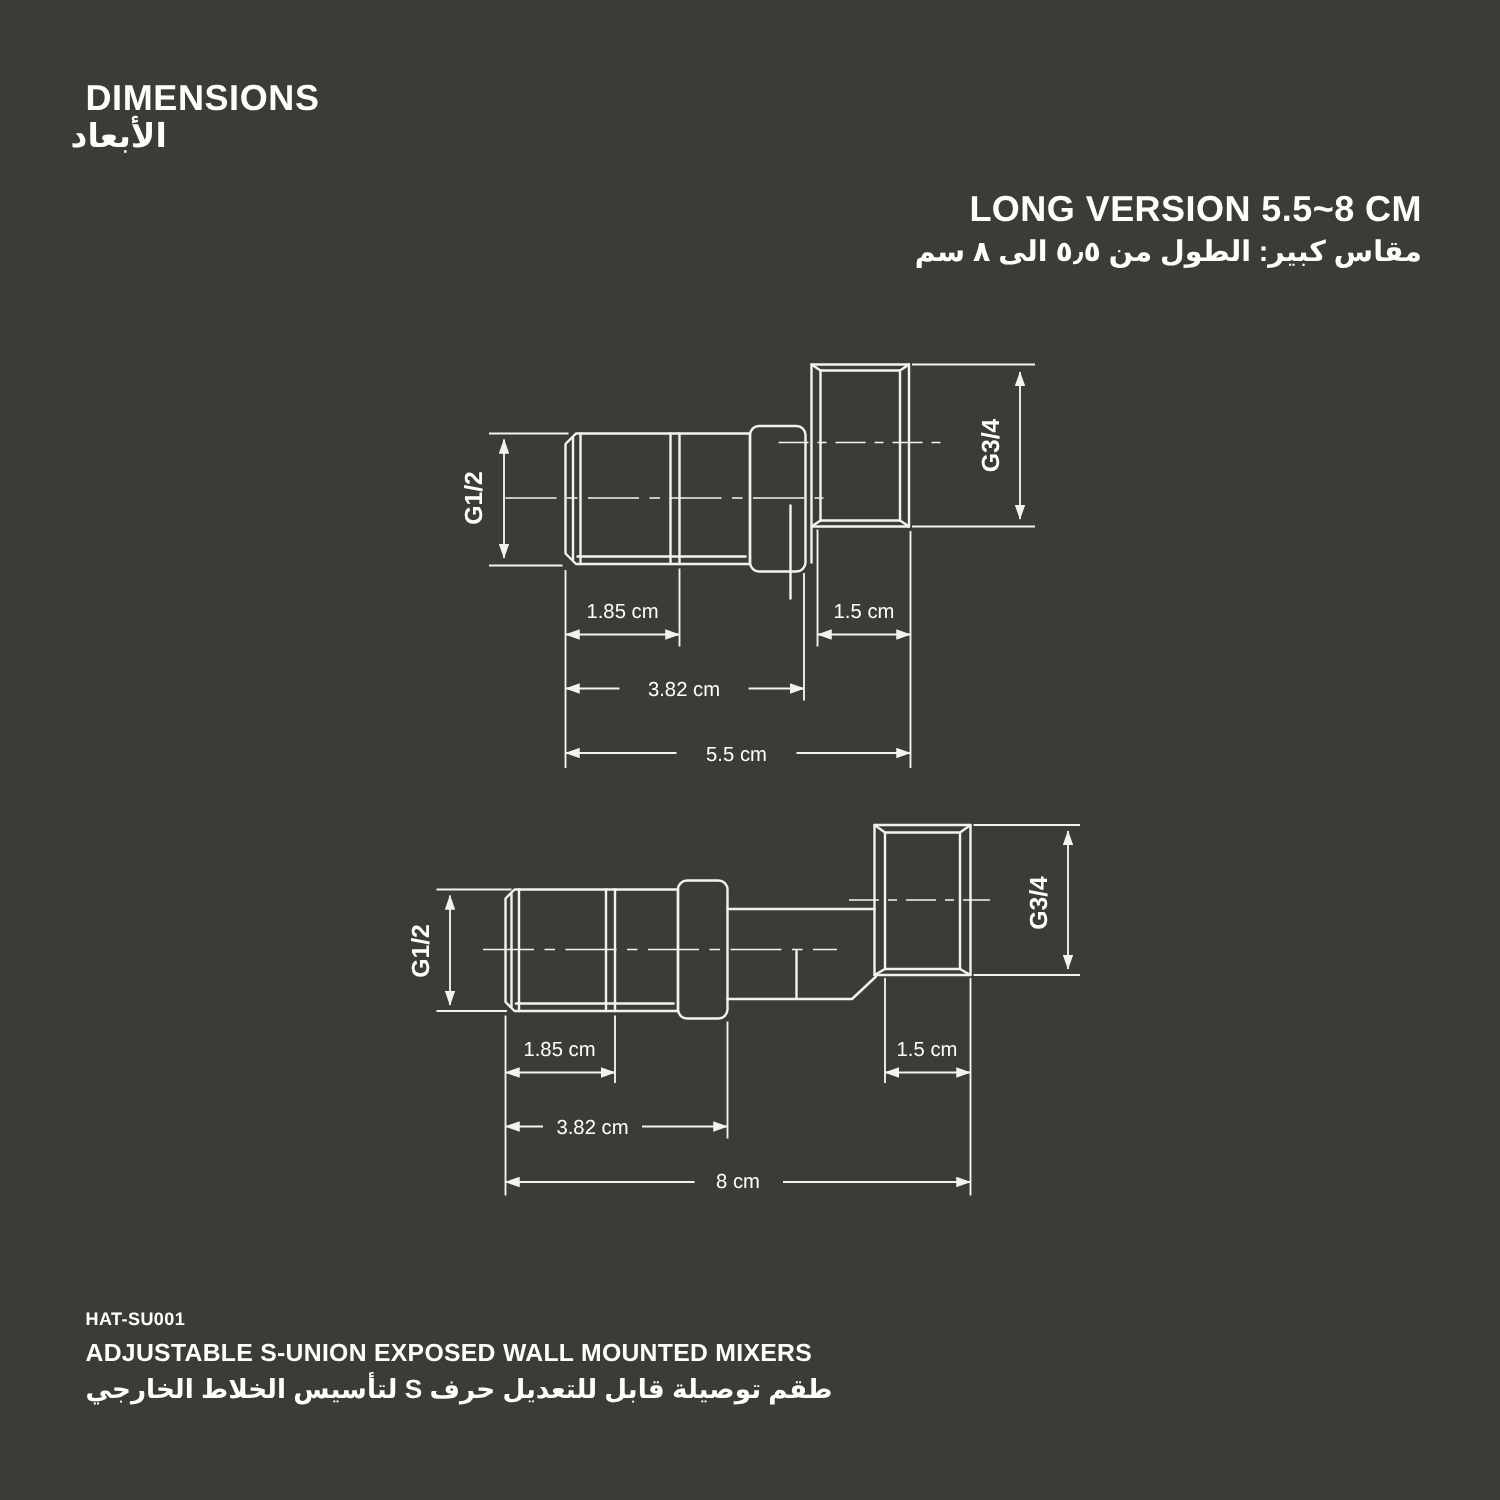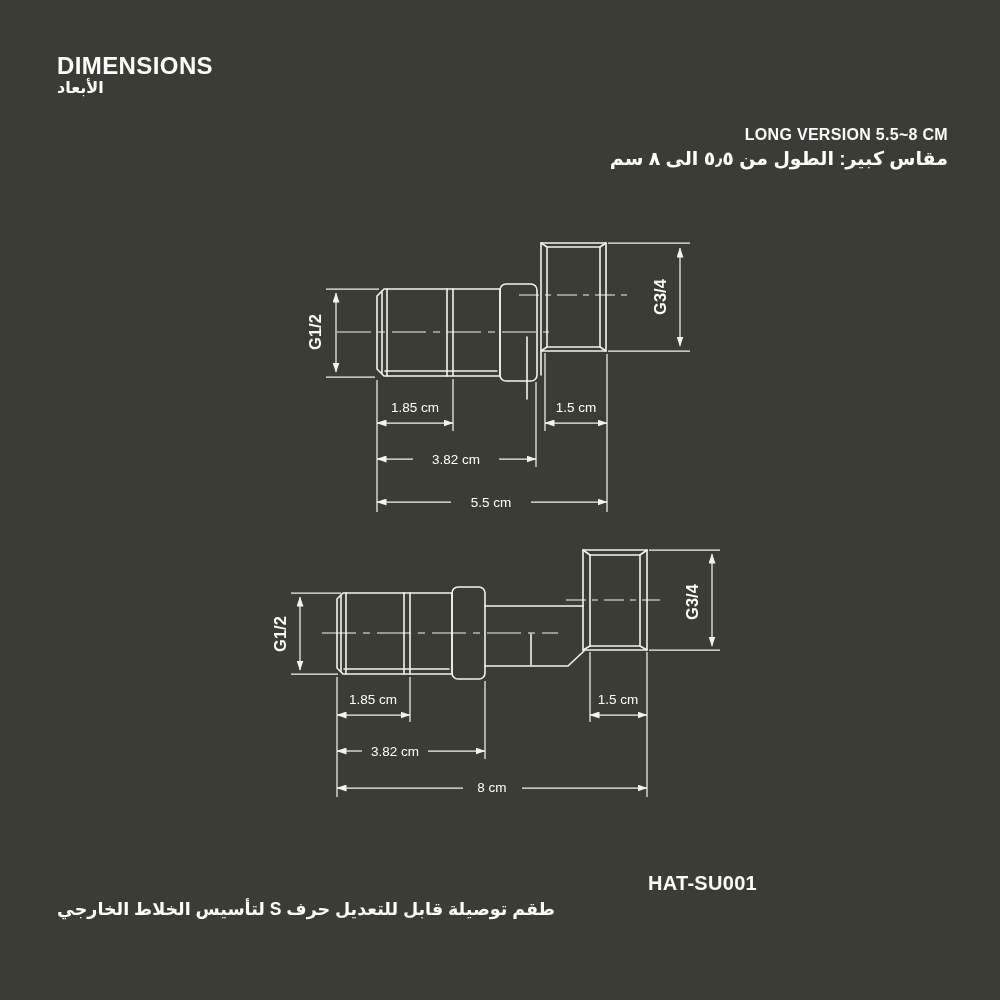--- a/index.html
+++ b/index.html
@@ -4,26 +4,26 @@
 <style>
   html,body{margin:0;padding:0;background:#2b2b28;}
   .sheet{
     position:relative;width:1000px;height:1000px;overflow:hidden;
     background:var(--bg,#3c3c37);
     color:var(--text,#fdfdfb);
     font-family:"Liberation Sans","DejaVu Sans",sans-serif;
   }
   .abs{position:absolute;}
   .title-en{left:57px;top:52px;font-size:24px;font-weight:700;letter-spacing:.4px;}
-  .title-ar{left:57px;top:78px;font-size:16px;font-weight:700;direction:rtl;}
+  .title-ar{left:47px;top:78px;font-size:22px;font-weight:700;direction:rtl;}
   .variant-wrap{right:52px;top:126px;text-align:right;}
-  .variant-en{font-size:16px;font-weight:700;letter-spacing:.3px;}
+  .variant-en{font-size:24px;font-weight:700;letter-spacing:.3px;}
   .variant-ar{font-size:19px;font-weight:700;direction:rtl;margin-top:3px;}
   .footer-wrap{left:57px;top:872px;width:700px;}
-  .model{font-size:20px;font-weight:700;letter-spacing:.3px;text-align:right;}
+  .model{font-size:12px;font-weight:700;letter-spacing:.3px;}
   .product-en{font-size:16.5px;font-weight:700;letter-spacing:.2px;margin-top:7px;}
   .product-ar{font-size:17.5px;font-weight:700;margin-top:4px;direction:rtl;text-align:left;}
   svg.drawing{position:absolute;left:0;top:0;}
   .outline{fill:none;stroke:var(--line,#f3f2ee);stroke-width:1.6;stroke-linejoin:round;stroke-linecap:round;}
   .thin{fill:none;stroke:var(--line,#f3f2ee);stroke-width:1.25;stroke-linecap:butt;}
   .cl{fill:none;stroke:var(--line,#f3f2ee);stroke-width:1.1;stroke-dasharray:34 7 7 7;}
   .cl2{fill:none;stroke:var(--line,#f3f2ee);stroke-width:1.1;stroke-dasharray:20 6 6 6;}
   text.dimlbl{fill:var(--text,#fdfdfb);font-size:13.5px;font-weight:500;text-anchor:middle;
     font-family:"Liberation Sans","DejaVu Sans",sans-serif;}
   text.threadlbl{fill:var(--text,#fdfdfb);font-size:16.5px;font-weight:600;text-anchor:middle;
@@ -154,16 +154,17 @@
 
         <line class="thin" x1="463" y1="788" x2="337" y2="788" marker-end="url(#ar)"></line>
         <line class="thin" x1="522" y1="788" x2="647" y2="788" marker-end="url(#ar)"></line>
         <text class="dimlbl" x="492" y="792">8 cm</text>
       </g>
     </g>
   </svg>
 
   <div class="abs footer-wrap">
     <div class="model">HAT-SU001</div>
+    <div class="product-en">ADJUSTABLE S-UNION EXPOSED WALL MOUNTED MIXERS</div>
     <div class="product-ar">طقم توصيلة قابل للتعديل حرف S لتأسيس الخلاط الخارجي</div>
   </div>
 
 </div>
 
 </body></html>

